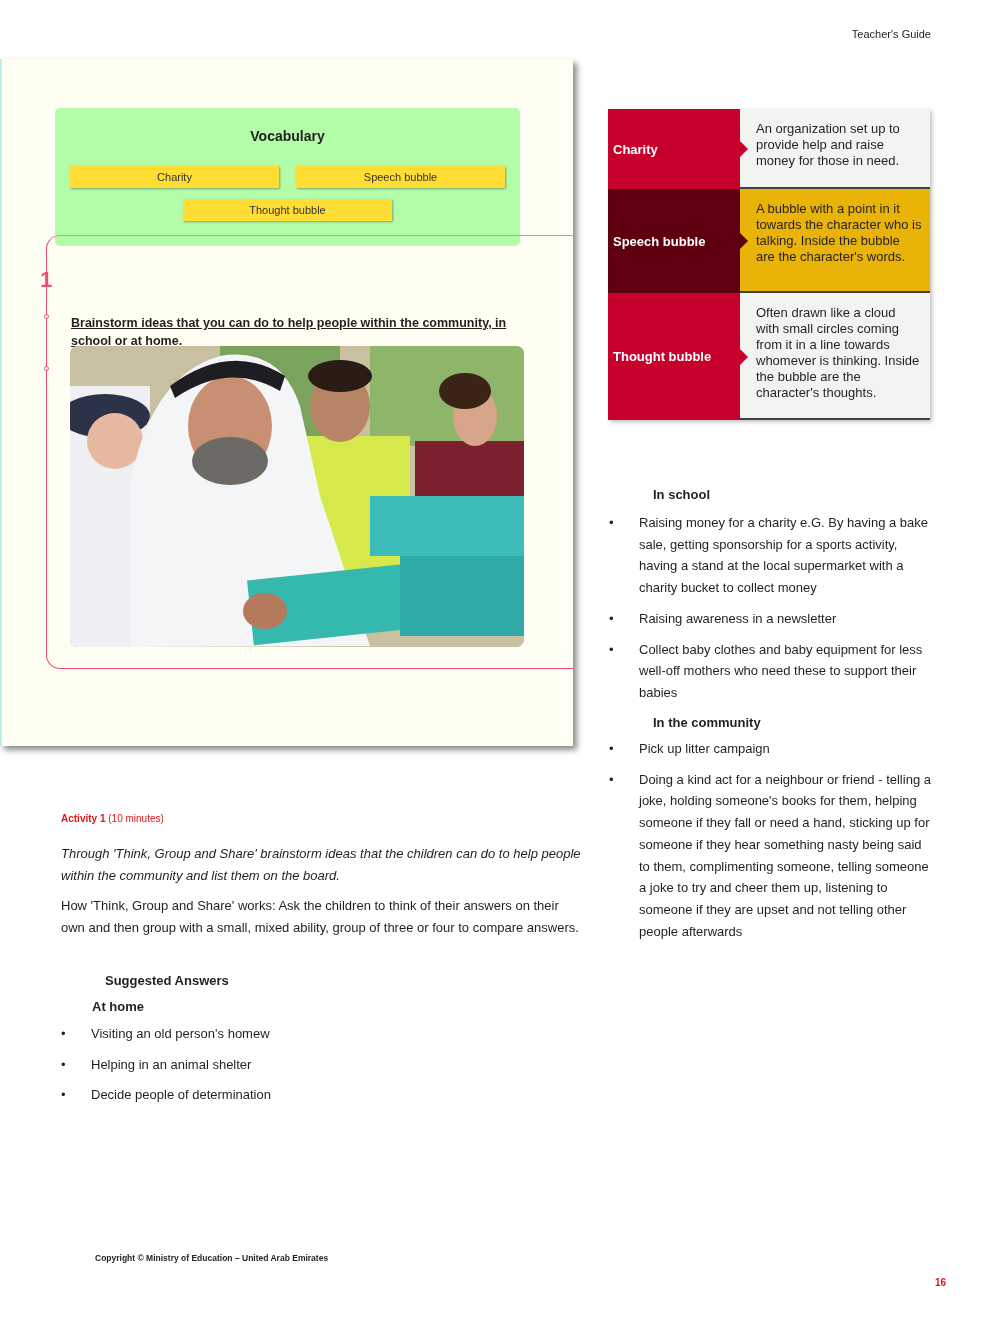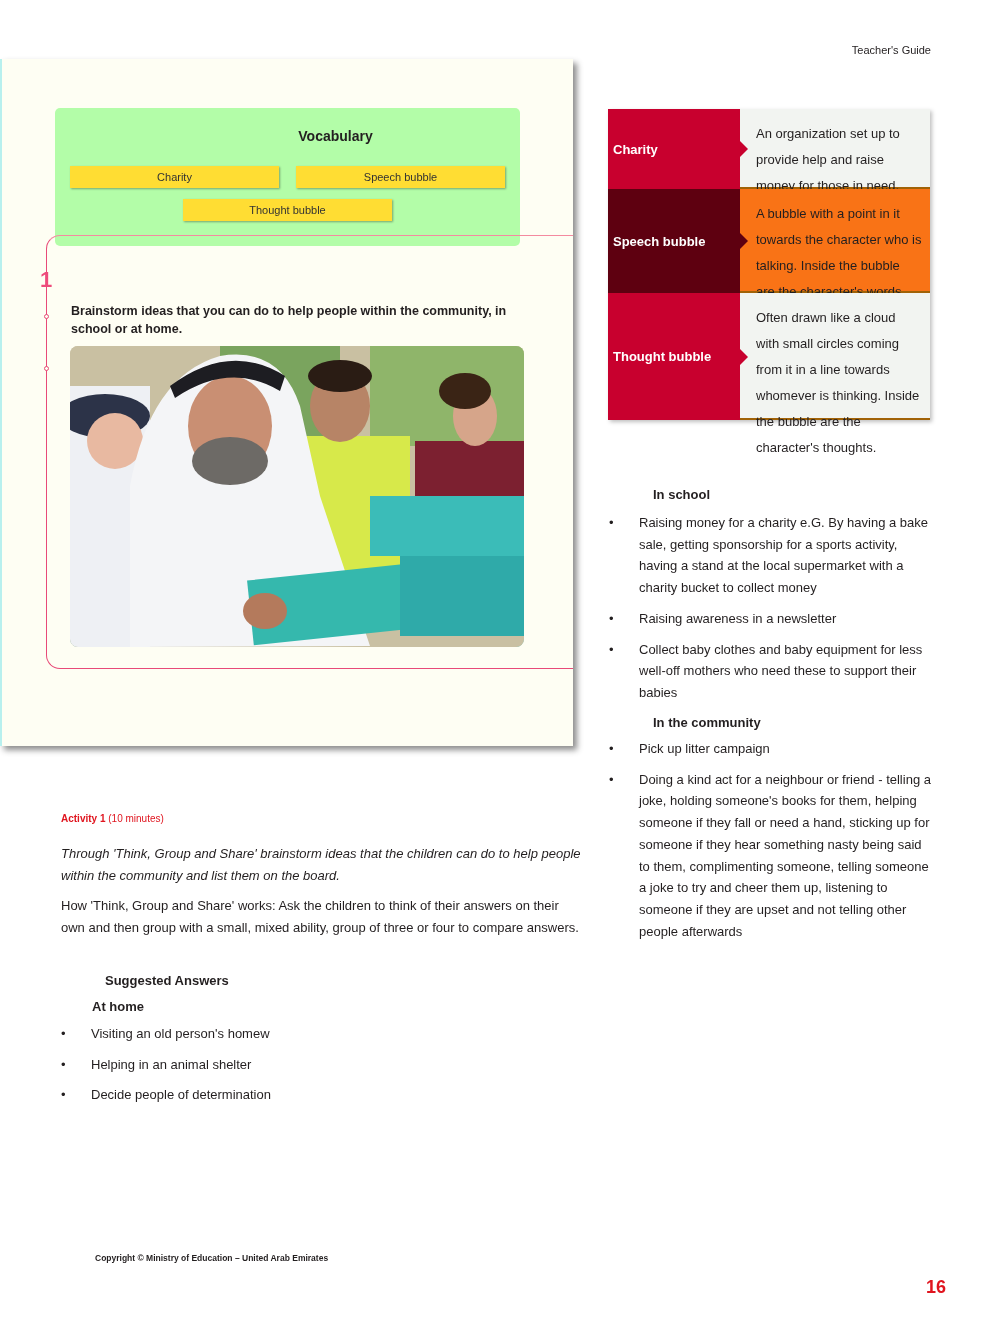--- a/index.html
+++ b/index.html
@@ -1,31 +1,31 @@
 <!DOCTYPE html>
 <html><head>
 <meta charset="utf-8">
 <style>
   * { box-sizing: border-box; margin: 0; padding: 0; }
   html, body { width: 992px; height: 1323px; background: #ffffff; overflow: hidden; }
   body { position: relative; font-family: "Liberation Sans", sans-serif; color: #231f20; }
 
-  .header-title { position: absolute; top: 28px; right: 61px; font-size: 11px; color: #231f20; margin-top: 16px; }
+  .header-title { position: absolute; top: 28px; right: 61px; font-size: 11px; color: #231f20; }
 
   
   .book-page {
     position: absolute; left: 0; top: 59px; width: 573px; height: 687px;
     background: #fefef3; border-left: 2px solid #b8f0ee;
     box-shadow: 4px 4px 6px rgba(0,0,0,0.45);
   }
   .vocab-box {
     position: absolute; left: 53px; top: 49px; width: 465px; height: 138px;
     background: #b3fda8; border-radius: 5px;
   }
-  .vocab-title { position: absolute; top: 20px; left: 0; width: 100%; text-align: center; font-weight: bold; font-size: 14px; color: #231f20; margin-left: 48px; }
+  .vocab-title { position: absolute; top: 20px; left: 0; width: 100%; text-align: center; font-weight: bold; font-size: 14px; color: #231f20; }
   .vocab-chip {
     position: absolute; height: 22px; background: #ffdd33; font-size: 11px; color: #333;
     display: flex; align-items: center; justify-content: center;
     box-shadow: 1px 1px 2px rgba(0,0,0,0.35);
   }
 
   .activity-frame {
     position: absolute; left: 46px; top: 235px; width: 527px; height: 434px;
     border-top: 1.5px solid #f48aa0; border-left: 1.5px solid #e84a78; border-bottom: 1.5px solid #e84a78;
     border-top-left-radius: 14px; border-bottom-left-radius: 14px;
@@ -43,54 +43,54 @@
   .def-table { position: absolute; left: 608px; top: 109px; width: 322px; box-shadow: 2px 2px 4px rgba(0,0,0,0.25); }
   .def-row { display: flex; position: relative; }
   .def-term {
     width: 132px; color: #fff; font-weight: bold; font-size: 13px;
     display: flex; align-items: center; padding-left: 5px; position: relative;
   }
   .def-term::after {
     content: ""; position: absolute; right: -8px; top: 50%; margin-top: -8px;
     border-top: 8px solid transparent; border-bottom: 8px solid transparent; border-left: 8px solid currentColor;
   }
-  .def-text { flex: 1; font-size: 13px; line-height: 26px; padding: 12px 8px 6px 16px; color: #231f20; border-bottom: 2px solid #a16207; }
+  .def-text { flex: 1; font-size: 13px; line-height: 16px; padding: 12px 8px 6px 16px; color: #231f20; border-bottom: 2px solid #404040; }
 
   .sec-heading { position: absolute; font-size: 13px; font-weight: bold; color: #231f20; padding-left: 44px; }
   .bullet-list { position: absolute; list-style: none; font-size: 13px; line-height: 21.7px; color: #231f20; }
   .bullet-list li { position: relative; padding-left: 30px; margin-bottom: 9px; }
   .bullet-list li::before { content: "•"; position: absolute; left: 0; top: 0; font-size: 13px; }
   .bullet-list li span { display: block; }
 
   .activity-heading { position: absolute; left: 61px; top: 813px; font-size: 10px; color: #e0151f; }
   .activity-heading b { font-weight: bold; }
   .para { position: absolute; left: 61px; width: 520px; font-size: 13px; line-height: 21.7px; color: #231f20; }
 
   .copyright { position: absolute; left: 95px; top: 1253px; font-size: 8.5px; font-weight: bold; color: #231f20; }
-  .page-num { position: absolute; right: 46px; top: 1277px; font-size: 18px; font-weight: bold; color: #e0151f; }
+  .page-num { position: absolute; right: 46px; top: 1277px; font-size: 10px; font-weight: bold; color: #e0151f; }
 </style>
 </head>
 <body>
 
 <div class="header-title">Teacher's Guide</div>
 
 <div class="book-page">
   <div class="vocab-box">
     <div class="vocab-title">Vocabulary</div>
     <div class="vocab-chip" style="left:15px; top:58px; width:209px;">Charity</div>
     <div class="vocab-chip" style="left:241px; top:58px; width:209px;">Speech bubble</div>
     <div class="vocab-chip" style="left:128px; top:91px; width:209px;">Thought bubble</div>
   </div>
 </div>
 
 <div class="activity-frame"></div>
 <div class="dot" style="left:44px; top:314px;"></div>
 <div class="dot" style="left:44px; top:366px;"></div>
 <div class="activity-number">1</div>
-<div class="instruction" style="top:302px; width:450px;">Brainstorm ideas that you can do to help people within the community, in school or at home.</div>
+<div class="instruction" style="top:314px; width:450px;text-decoration:underline;">Brainstorm ideas that you can do to help people within the community, in school or at home.</div>
 <div class="instruction" style="top:369px;">Decide which idea your group would like to do.</div>
 
 <div class="photo" title="Man in traditional Emirati dress smiling and carrying a teal box, with volunteers in hi-vis vest and maroon shirt handling boxes behind him">
   <svg width="454" height="301" viewBox="0 0 454 301">
     <rect x="0" y="0" width="454" height="301" fill="#c9c0a2"></rect>
     <rect x="150" y="0" width="120" height="110" fill="#7aa45e"></rect>
     <rect x="300" y="0" width="154" height="100" fill="#8fb56a"></rect>
     <rect x="0" y="40" width="80" height="261" fill="#eef0f4"></rect>
     <ellipse cx="35" cy="70" rx="45" ry="22" fill="#2c3348"></ellipse>
     <ellipse cx="45" cy="95" rx="28" ry="28" fill="#e8b9a1"></ellipse>
@@ -115,21 +115,21 @@
   <div class="def-row" style="height:80px;">
     <div class="def-term" style="background:#c8002e; color:#c8002e;">
       <span style="color:#fff;">Charity</span>
     </div>
     <div class="def-text" style="background:#f2f4f1;">An organization set up to provide help and raise money for those in need.</div>
   </div>
   <div class="def-row" style="height:104px;">
     <div class="def-term" style="background:#5e0010; color:#5e0010;">
       <span style="color:#fff;">Speech bubble</span>
     </div>
-    <div class="def-text" style="background:#f97316;">A bubble with a point in it towards the character who is talking. Inside the bubble are the character's words.</div>
+    <div class="def-text" style="background:#eab308;">A bubble with a point in it towards the character who is talking. Inside the bubble are the character's words.</div>
   </div>
   <div class="def-row" style="height:127px;">
     <div class="def-term" style="background:#c8002e; color:#c8002e;">
       <span style="color:#fff;">Thought bubble</span>
     </div>
     <div class="def-text" style="background:#f2f4f1;">Often drawn like a cloud with small circles coming from it in a line towards whomever is thinking. Inside the bubble are the character's thoughts.</div>
   </div>
 </div>
 
 <div class="sec-heading" style="left:609px; top:487px;">In school</div>

